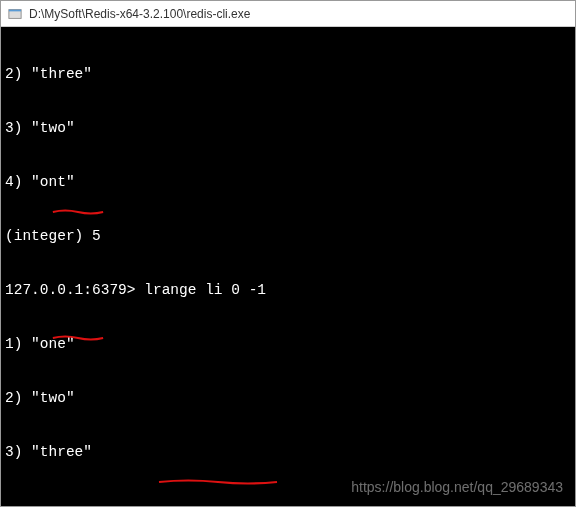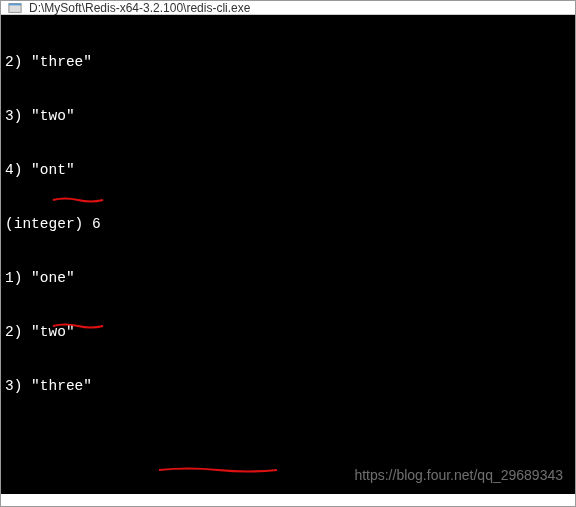--- a/index.html
+++ b/index.html
@@ -6,21 +6,21 @@
   body {
     width: 576px;
     height: 507px;
     font-family: "Microsoft YaHei", Arial, sans-serif;
     background: #fff;
     border: 1px solid #999;
     overflow: hidden;
     position: relative;
   }
   .titlebar {
-    height: 14px;
+    height: 26px;
     background: #fff;
     border-bottom: 1px solid #ccc;
     display: flex;
     align-items: center;
     padding: 0 6px;
     font-size: 12px;
     color: #333;
   }
   .app-icon {
     width: 16px;
@@ -70,21 +70,22 @@
         <rect x="1" y="3" width="14" height="2" fill="#5a9bd5"></rect>
       </svg>
   </span>
   <span>D:\MySoft\Redis-x64-3.2.100\redis-cli.exe</span>
 </div>
 
 <div class="terminal">
   <span class="line">2) "three"</span>
   <span class="line">3) "two"</span>
   <span class="line">4) "ont"</span>
-  <span class="line">(integer) 6</span>
+  <span class="line">(integer) 5</span>
+  <span class="line">127.0.0.1:6379&gt; lrange li 0 -1</span>
   <span class="line">1) "one"</span>
   <span class="line">2) "two"</span>
   <span class="line">3) "three"</span>
   
   
   
   
   
   
   
@@ -112,14 +113,14 @@
   </div>
   <div class="underline-red" style="top:427px;left:122px;width:120px;">
     <svg viewBox="0 0 120 6" preserveAspectRatio="none">
         <path d="M1 3 Q30 0 60 3 T119 3" stroke="#d11" stroke-width="2.2" fill="none"></path>
       </svg>
   </div>
   <div class="underline-red" style="top:463px;left:122px;width:104px;">
     
   </div>
 
-  <div class="watermark">https://blog.four.net/qq_29689343</div>
+  <div class="watermark">https://blog.blog.net/qq_29689343</div>
 </div>
 
 </body></html>

